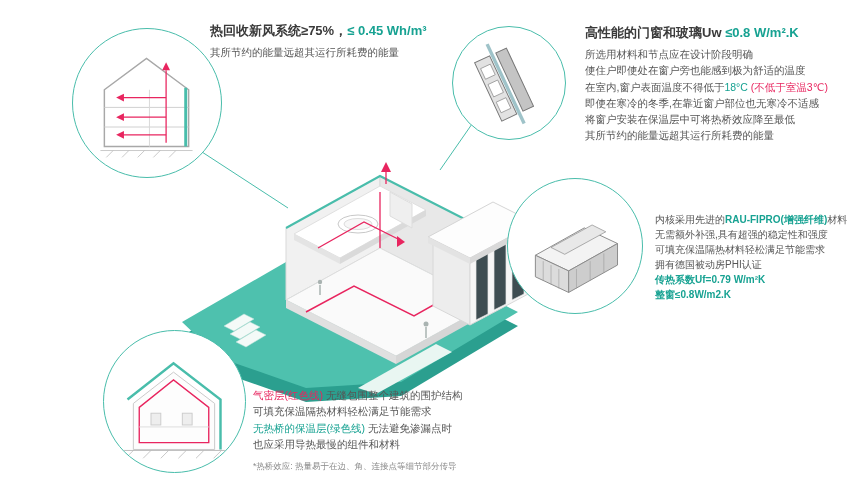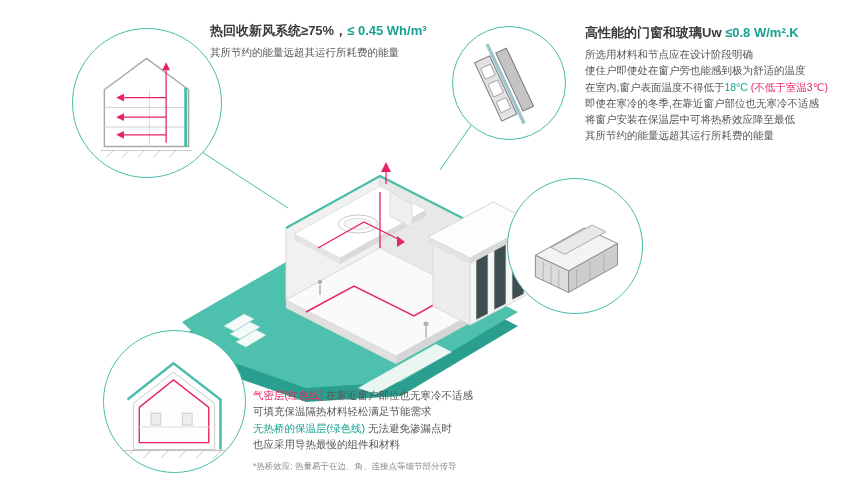--- a/index.html
+++ b/index.html
@@ -193,24 +193,34 @@
     <div class="t-body">
       <div>所选用材料和节点应在设计阶段明确</div>
       <div>使住户即使处在窗户旁也能感到极为舒适的温度</div>
       <div><span>在室内,窗户表面温度不得低于</span><span class="teal">18°C</span><span class="red"> (不低于室温3℃)</span></div>
       <div>即使在寒冷的冬季,在靠近窗户部位也无寒冷不适感</div>
       <div class="gap">将窗户安装在保温层中可将热桥效应降至最低</div>
       <div>其所节约的能量远超其运行所耗费的能量</div>
     </div>
   </div>
 
+  <div class="txt" id="profile-text">
+    <div class="t-body-sm">
+      <div><span>内核采用先进的</span><span class="teal bold">RAU-FIPRO(增强纤维)</span><span>材料</span></div>
+      <div>无需额外补强,具有超强的稳定性和强度</div>
+      <div>可填充保温隔热材料轻松满足节能需求</div>
+      <div>拥有德国被动房PHI认证</div>
+      <div class="teal bold">传热系数Uf=0.79 W/m²K</div>
+      <div class="teal bold">整窗≤0.8W/m2.K</div>
+    </div>
+  </div>
 
   <div class="txt" id="thermal-text">
     <div class="t-body">
-      <div><span class="red">气密层(红色线)</span><span> 在靠近窗户部位也无寒冷不适感</span></div>
+      <div><span class="red">气密层(红色线)</span><span> 无缝包围整个建筑的围护结构</span></div>
       <div>可填充保温隔热材料轻松满足节能需求</div>
       <div class="gap"><span class="teal">无热桥的保温层(绿色线)</span><span> 无法避免渗漏点时</span></div>
       <div>也应采用导热最慢的组件和材料</div>
       <div class="footnote">*热桥效应: 热量易于在边、角、连接点等细节部分传导</div>
     </div>
   </div>
 
 </div>
 
 </body></html>

